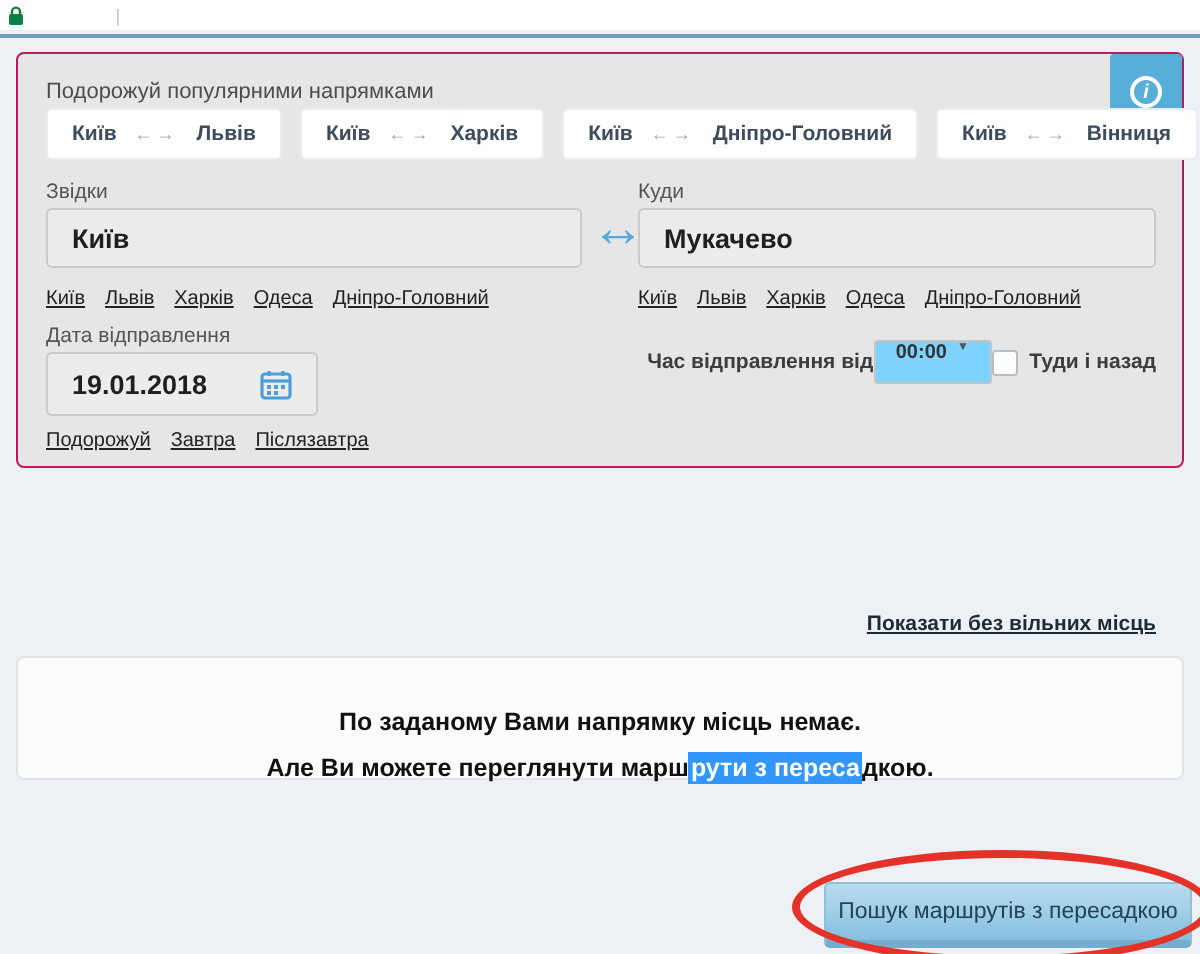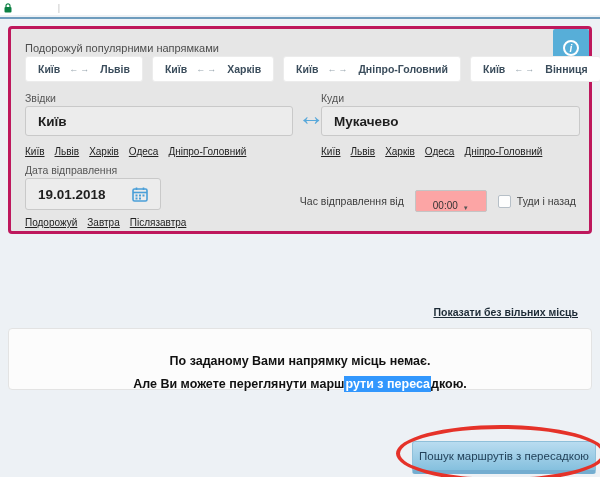--- a/index.html
+++ b/index.html
@@ -11,21 +11,21 @@
             display:flex; align-items:center; gap:5px; padding-left:4px;
             font-size:9px; white-space:nowrap; overflow:hidden; }
   .secure { color:#0b8043; font-weight:bold;margin-top:44px; }
   .sep { color:#c0c0c0; }
   .url-host { color:#2b2b2b; font-weight:bold; }
   .url-rest { color:#7a7a7a; }
   .topline { position:absolute; top:17px; left:0; right:0; height:2px; background:#6e9cbd; }
 
   
   .card { position:absolute; left:8px; top:26px; width:584px; height:208px;
-          background:#e6e6e6; border:3px solid #be185d; border-radius:4px; }
+          background:#e6e6e6; border:1px solid #be185d; border-radius:4px; }
   .popular-heading { position:absolute; left:14px; top:13px; font-size:11px; color:#4d4d4d; }
   .info-btn { position:absolute; top:0; right:0; width:36px; height:38px; background:#57aed8;
               border-radius:2px; display:flex; align-items:center; justify-content:center; cursor:pointer; }
   .info-circle { width:16px; height:16px; border:2px solid #fff; border-radius:50%;
                  color:#fff; font-size:10px; font-weight:bold; font-style:italic;
                  display:flex; align-items:center; justify-content:center; }
   .routes { position:absolute; left:14px; top:27px; display:flex; gap:9px; }
   .route-btn { background:#fff; border:1px solid #ececec; border-radius:3px; padding:6px 12px;
                font-size:10.5px; font-weight:bold; color:#3b4d5c; display:flex; gap:9px;
                align-items:center; cursor:pointer; white-space:nowrap; }
@@ -36,24 +36,24 @@
            height:30px; font-size:13.5px; font-weight:bold; color:#1f1f1f;
            display:flex; align-items:center; padding:0 12px; }
   .swap { position:absolute; left:284px; top:72px; width:32px; text-align:center;
           color:#58a8da; font-size:27px; font-weight:bold; cursor:pointer; line-height:30px; }
   .links-row { position:absolute; display:flex; gap:10px; font-size:10px; }
   .links-row a { color:#222; text-decoration:underline; cursor:pointer; white-space:nowrap; }
 
   .date-input { left:14px; top:149px; width:136px; height:32px; }
   .cal-icon { margin-left:auto; display:flex; }
 
-  .time-row { position:absolute; right:13px; top:161px; display:flex; align-items:center;
-              gap:11px; font-size:10.5px; font-weight:normal; color:#3d3d3d; }
-  .select { background:#fca5a5; border:1px solid #c4c4c4; border-radius:2px; width:72px; height:22px;
-            display:flex; align-items:flex-end; justify-content:center; gap:5px; font-size:10px;
+  .time-row { position:absolute; right:13px; top:143px; display:flex; align-items:center;
+              font-size:10.5px; font-weight:bold; color:#3d3d3d; }
+  .select { background:#7dd3fc; border:1px solid #c4c4c4; border-radius:2px; width:59px; height:22px;
+            display:flex; align-items:flex-start; justify-content:center; gap:5px; font-size:10px;
             color:#333; cursor:pointer; }
   .caret { font-size:6px; color:#555; }
   .checkbox { width:13px; height:13px; background:#fdfdfd; border:1px solid #b6bfc7;
               border-radius:2px; cursor:pointer; }
   .cb-wrap { display:flex; align-items:center; gap:6px; }
 
   
   .search-btn { position:absolute; left:172px; top:249px; width:256px; height:44px;
                 border-radius:24px; background:linear-gradient(#cde9f6,#8cc6e6);
                 border:1px solid #a3cee2; box-shadow:0 0 0 6px #f6fafc, 0 2px 3px rgba(0,0,0,0.10);

